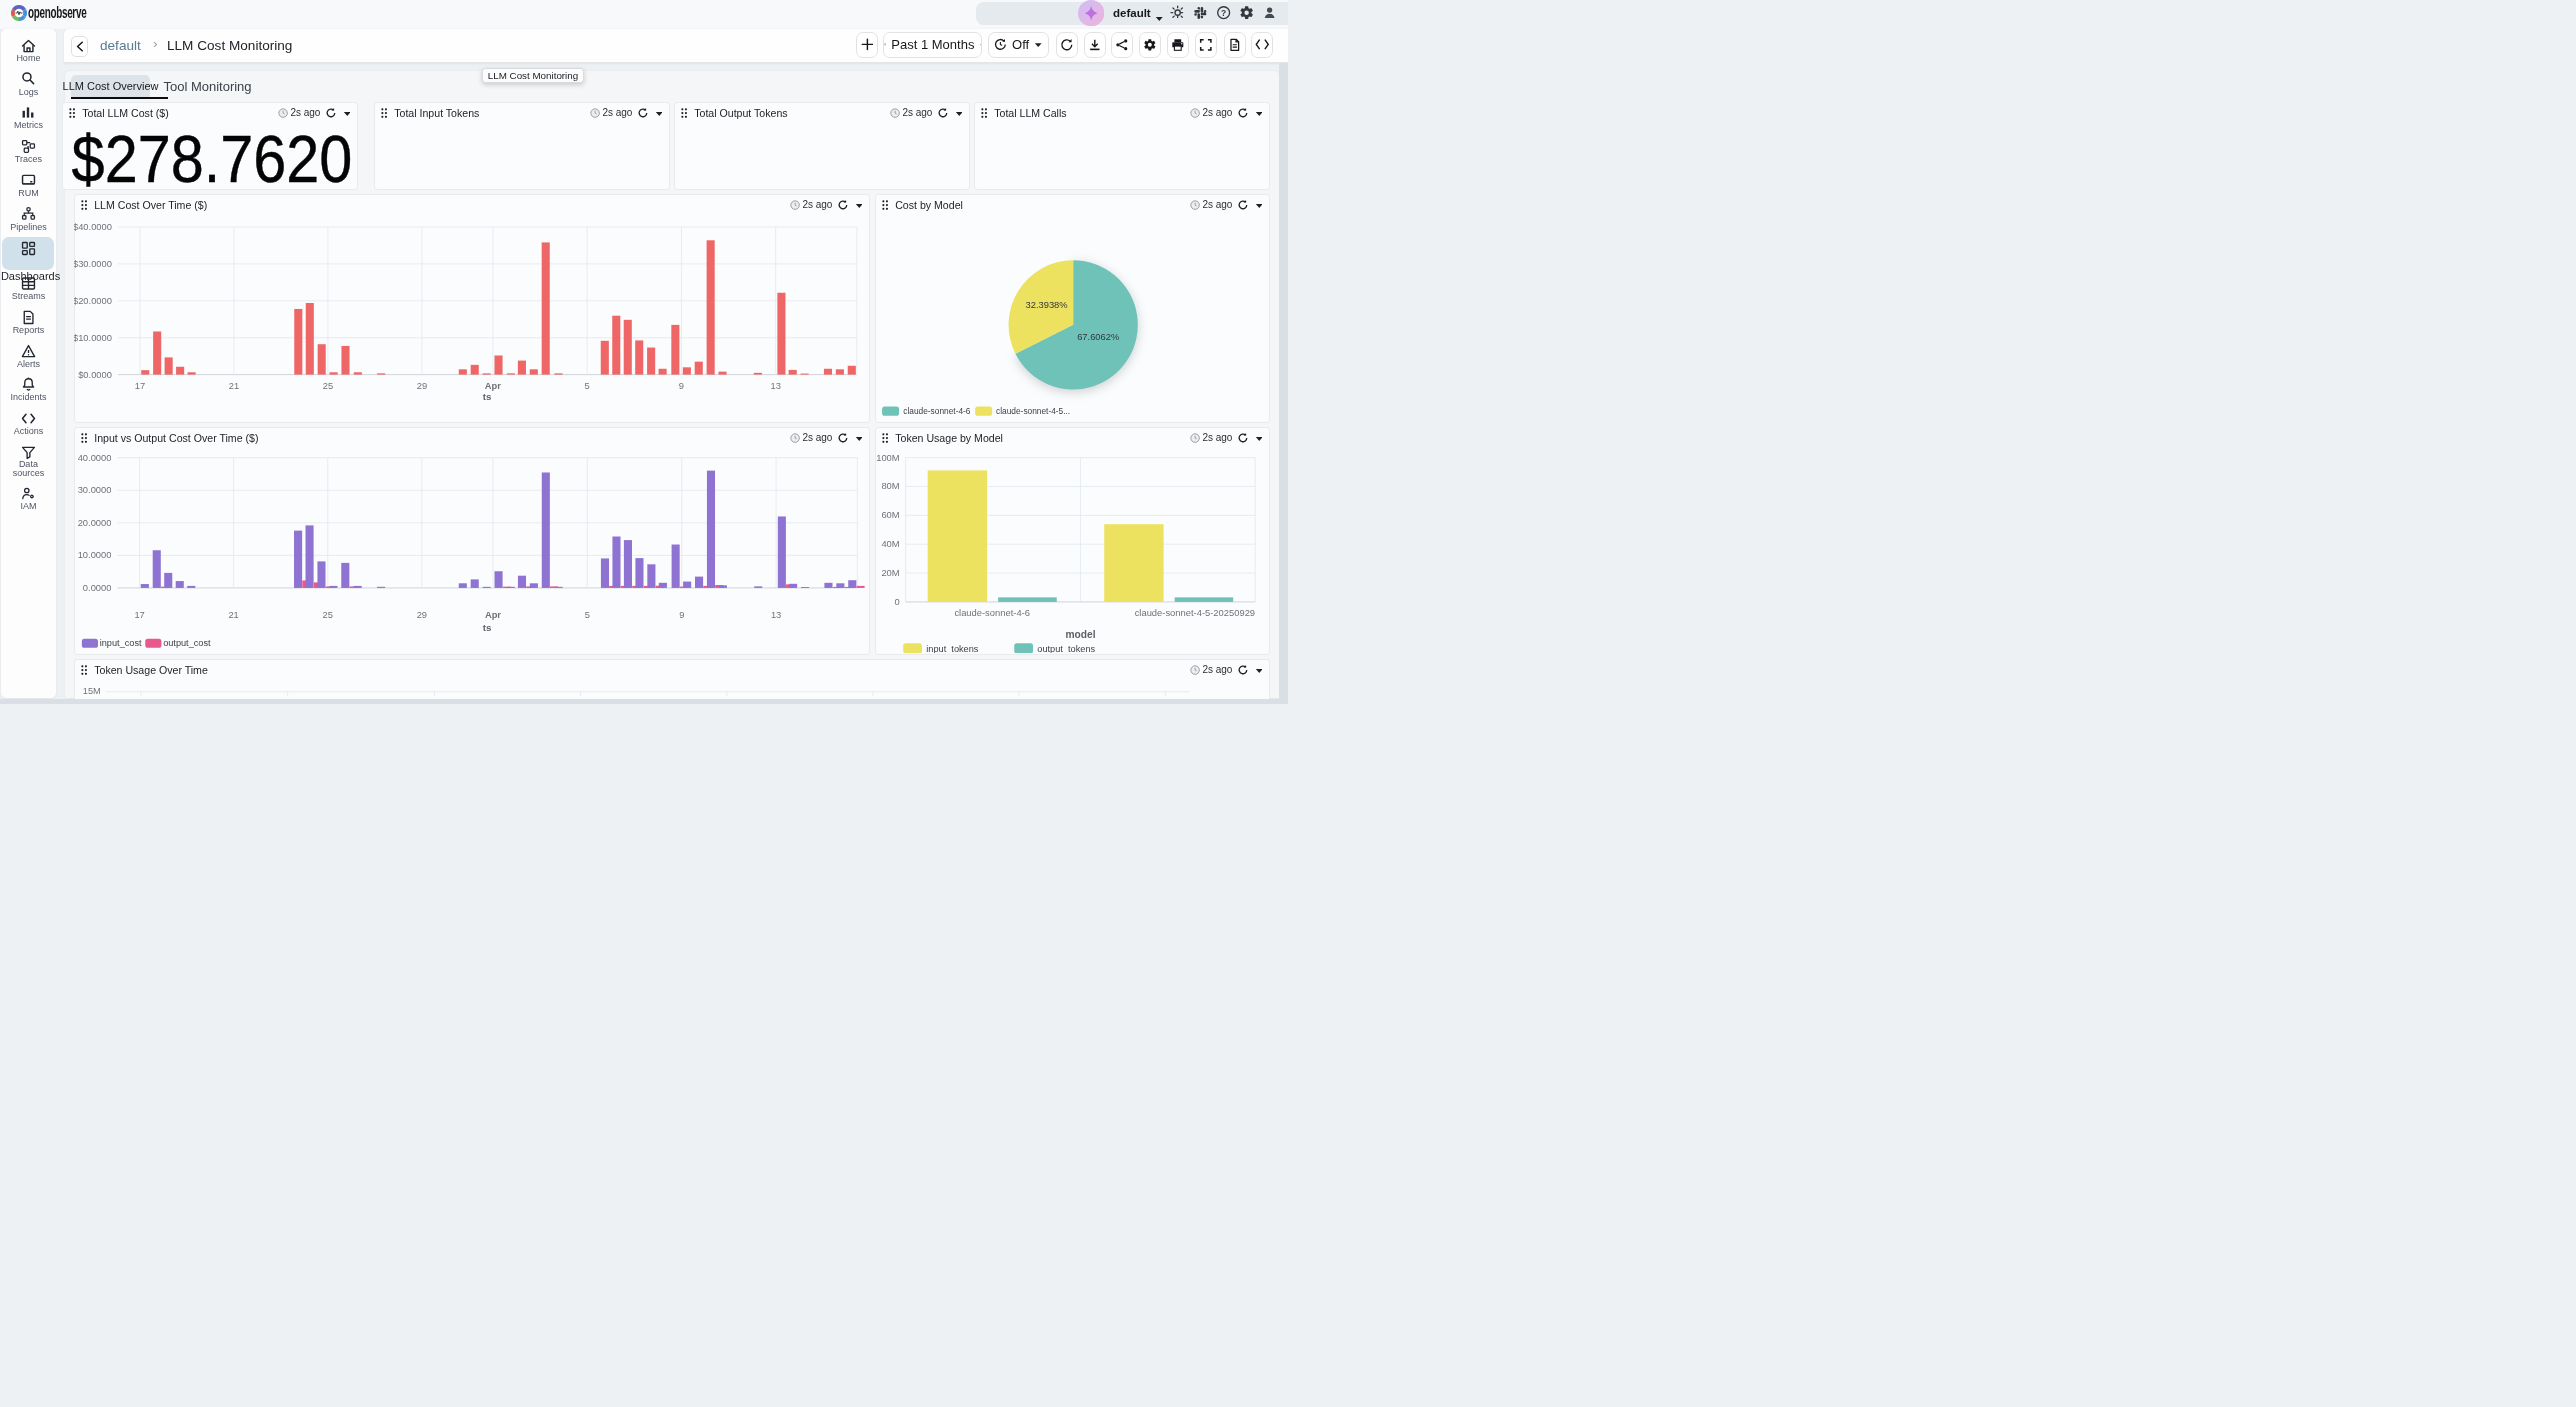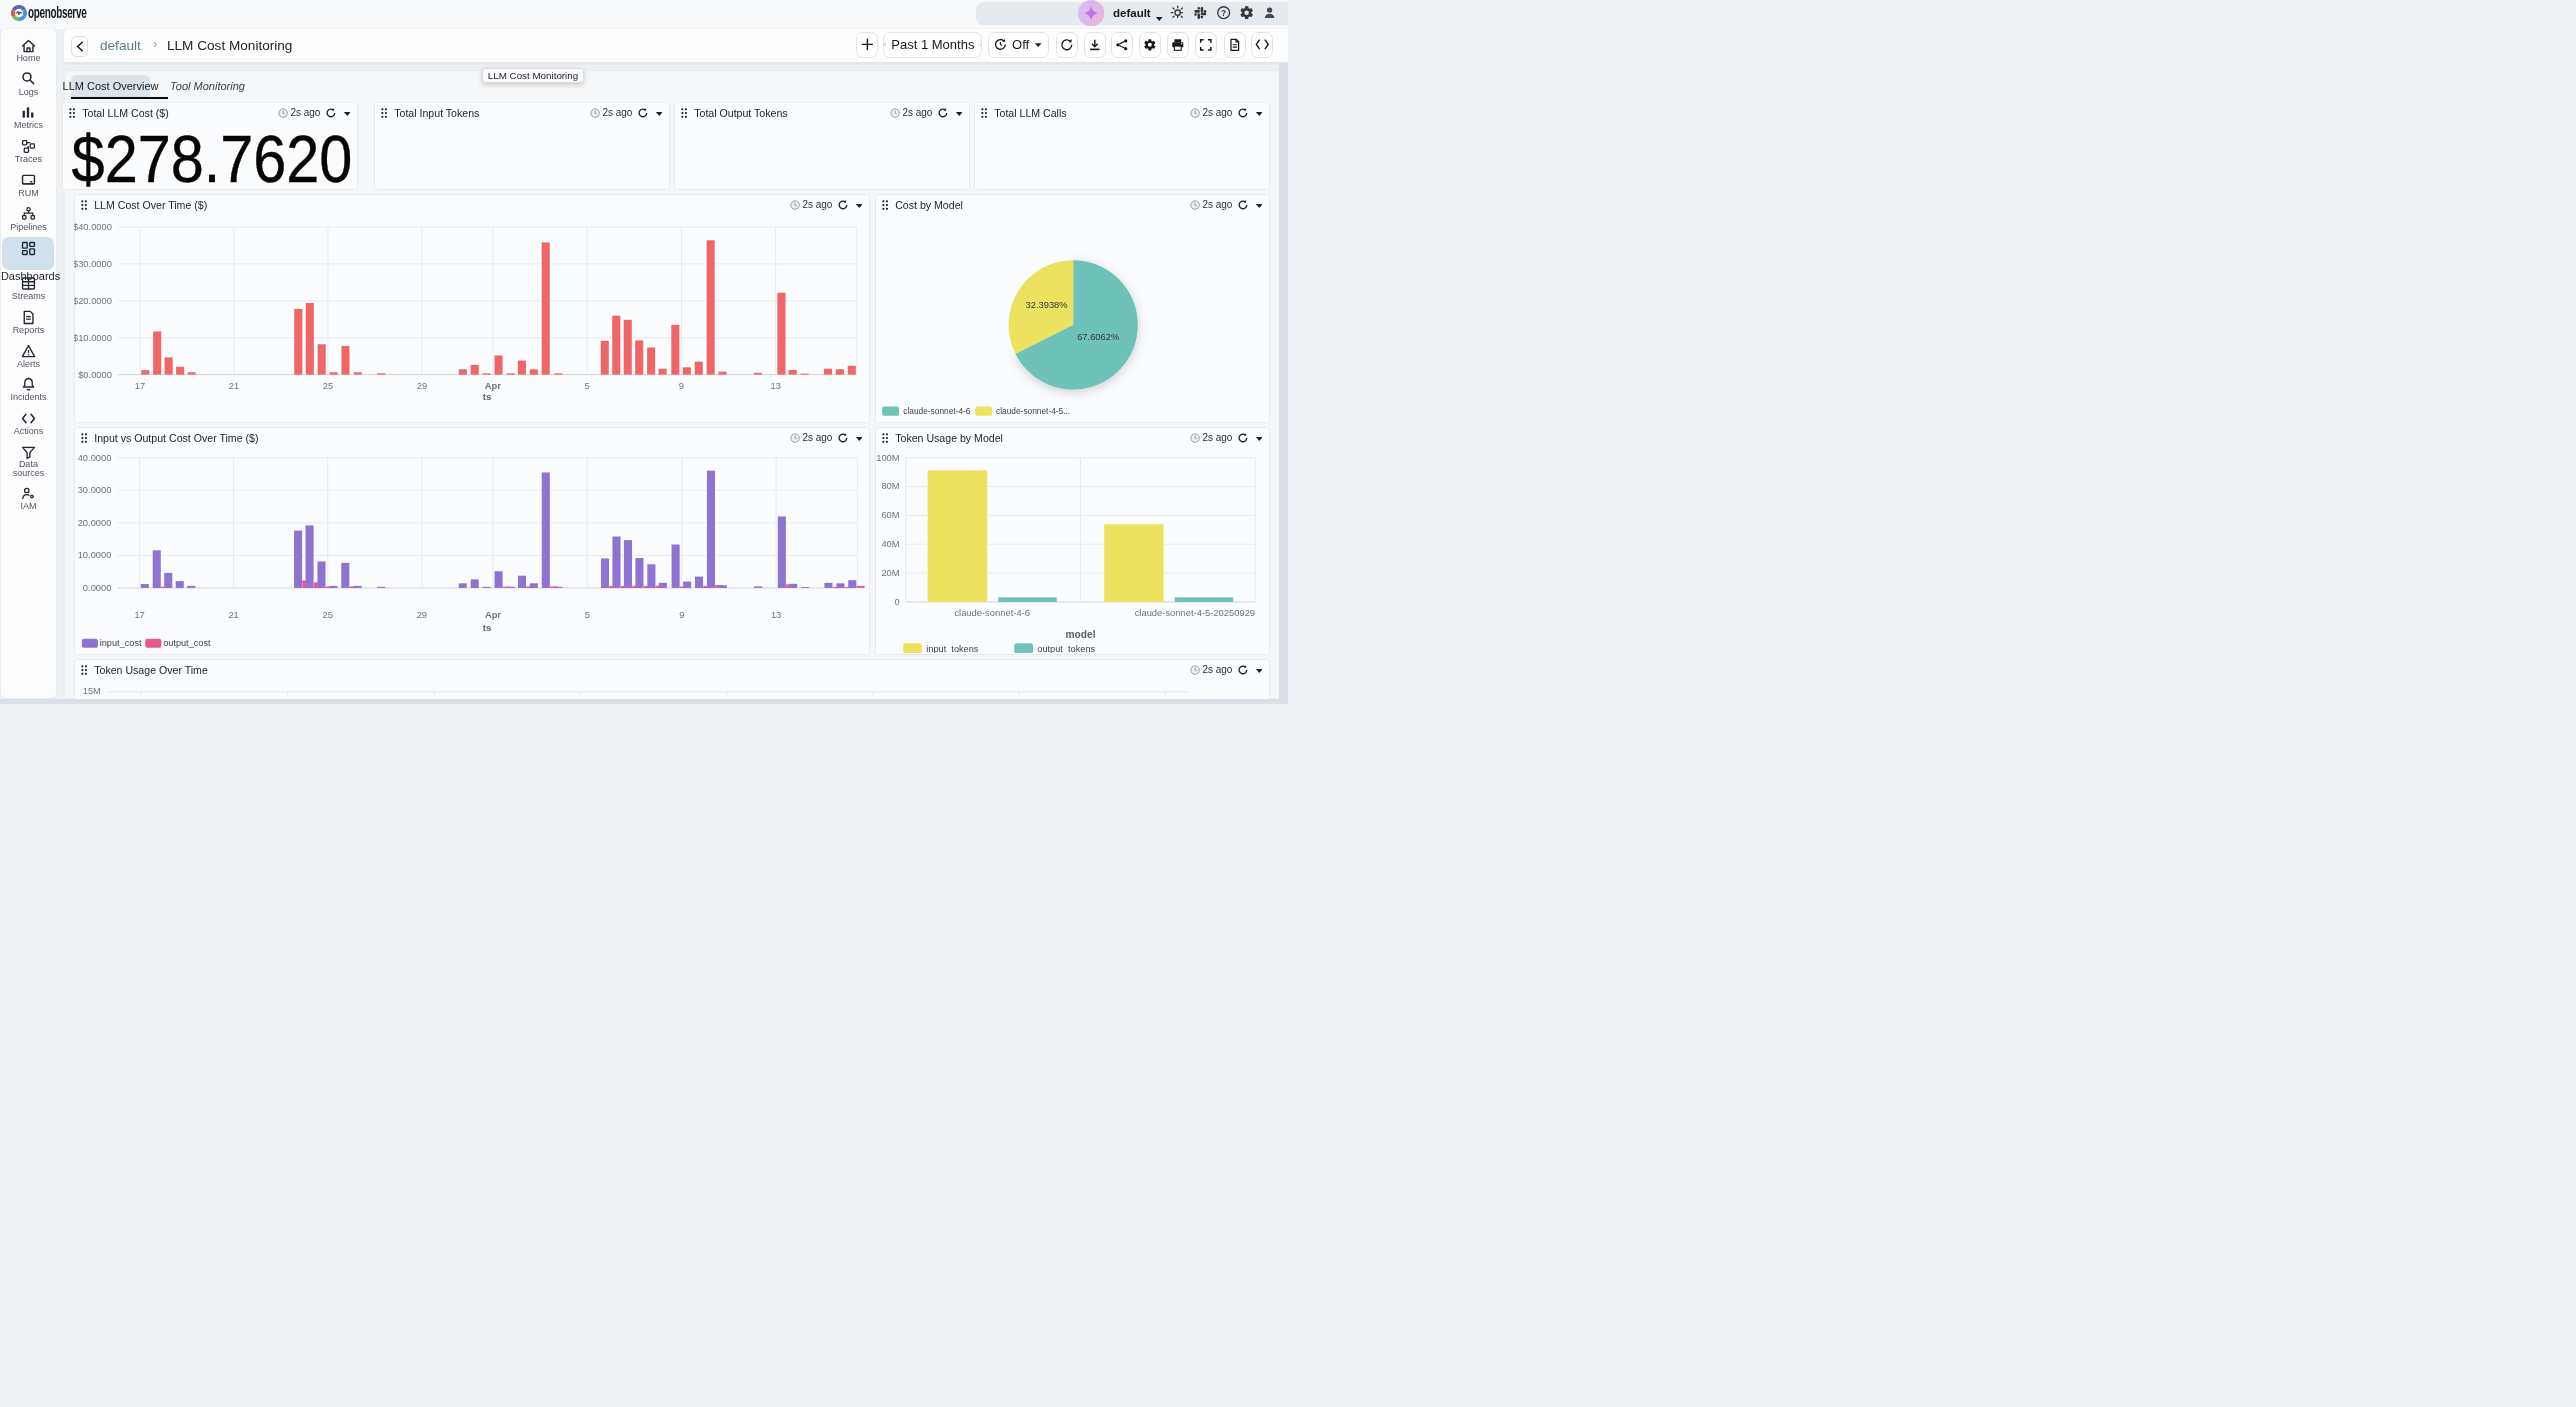--- a/index.html
+++ b/index.html
@@ -17,21 +17,21 @@
 .tbtn { position:absolute; top:3px; white-space:nowrap; height:26.4px; border:0.9px solid #e2e2e2; border-radius:6.8px; background:#fff; display:flex; align-items:center; justify-content:center; font-size:10.6px; color:#16181c; gap:5.1px; }
 .tbl { font-size:13px; color:#16181c; }
 .sidebar { position:absolute; left:0.9px; top:28.5px; width:55px; height:669px; background:#fdfdfe; border-radius:5.1px; box-shadow:0 0.9px 2.6px rgba(0,0,0,.05); }
 .active-pill { position:absolute; left:1.3px; top:208px; width:52px; height:33px; background:#d0e1ec; border-radius:6.8px; }
 .sicon { position:absolute; left:19px; width:17px; height:17px; }
 .slab { position:absolute; left:0; width:55px; text-align:center; font-size:9px; line-height:9.4px; color:#4f5565; }
 .slab-b { color:#1d2127; font-weight:normal; font-size:11px;margin-top:15px; }
 .content { position:absolute; left:65px; top:71px; width:1214px; height:627px; background:#f4f6f8; border-radius:5.1px 5.1px 0 0; box-shadow:0 0.9px 2.6px rgba(0,0,0,.05); }
 .tab-active { position:absolute; left:71px; top:75px; width:79px; height:22.6px; background:#dde4e9; border-radius:5.1px 5.1px 0 0; font-size:11px; color:#15181c; display:flex; align-items:center; justify-content:center; white-space:nowrap; }
 .tab-underline { position:absolute; left:71px; top:97px; width:97px; height:2.1px; background:#0c0d0f; }
-.tab2 { position:absolute; left:174px; top:75px; width:67px; height:22.6px; font-size:11px; color:#3c4249; display:flex; align-items:center; justify-content:center; white-space:nowrap;font-style:italic; }
+.tab2 { position:absolute; left:174px; top:75px; width:67px; height:22.6px; font-size:13px; color:#3c4249; display:flex; align-items:center; justify-content:center; white-space:nowrap; }
 .panel { position:absolute; background:#fbfcfd; border:0.9px solid #e8eaec; border-radius:3.4px; }
 .ph { display:flex; align-items:center; height:18px; padding:1.7px 6.8px 0 6px; }
 .dots { display:flex; margin-right:6.8px; }
 .pt { font-size:10.6px; color:#1b1f24; font-weight:500; white-space:nowrap; }
 .pright { margin-left:auto; display:flex; align-items:center; }
 .ago { font-size:10px; color:#2a2e33; }
 .statval { position:absolute; left:0; top:28px; width:100%; height:56px; display:flex; align-items:center; justify-content:center; }
 .statval span { font-size:66px; color:#050505; transform:scaleX(0.9); letter-spacing:0; white-space:nowrap; line-height:1; -webkit-text-stroke:0.4px #000; }
 .csvg { position:absolute; left:-0.9px; top:-0.9px; }
 .tooltip { position:absolute; left:482px; top:68px; width:102px; height:14.5px; background:#fcfcfc; border:0.9px solid #d8dbde; border-radius:3.4px; box-shadow:0 1.7px 5.1px rgba(0,0,0,.18); font-size:9.8px; color:#20242a; display:flex; align-items:center; justify-content:center; z-index:40; }

